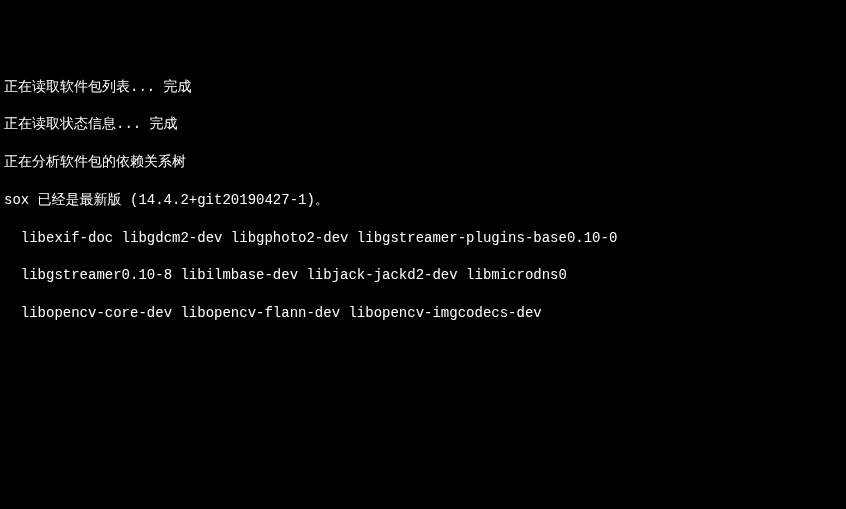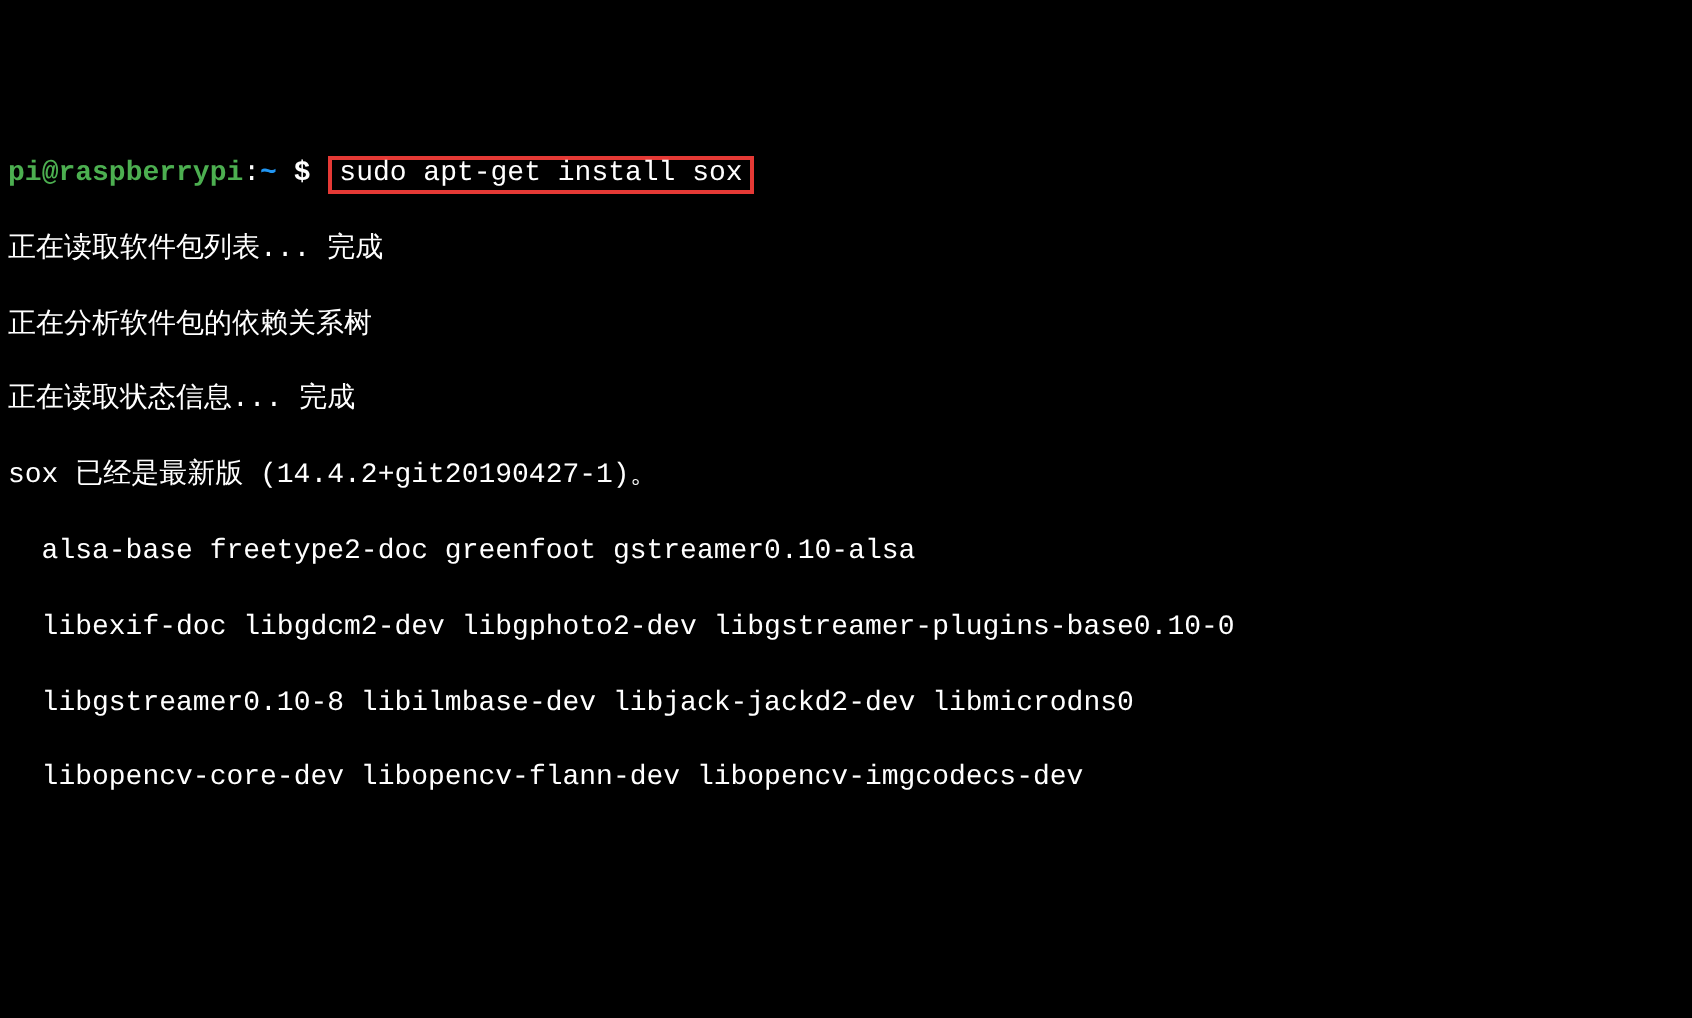--- a/index.html
+++ b/index.html
@@ -30,26 +30,24 @@
     padding: 0 4px;
     display: inline-block;
     line-height: 1.1;
   }
 </style>
 </head>
 <body>
 
 
 <div class="term">
-<div><span class="user">pi</span><span class="at">@</span><span class="host">raspberrypi</span><span class="out">:</span><span class="path">~</span><span class="dollar"> $ </span><span class="boxed"><span class="cmd">sudo apt-get install sox</span></span></div>
 <div class="out">正在读取软件包列表... 完成</div>
+<div class="out">正在读取状态信息... 完成</div>
 <div class="out">正在分析软件包的依赖关系树</div>
-<div class="out">正在读取状态信息... 完成</div>
 <div class="out">sox 已经是最新版 (14.4.2+git20190427-1)。</div>
-<div class="out">  alsa-base freetype2-doc greenfoot gstreamer0.10-alsa</div>
 <div class="out">  libexif-doc libgdcm2-dev libgphoto2-dev libgstreamer-plugins-base0.10-0</div>
 <div class="out">  libgstreamer0.10-8 libilmbase-dev libjack-jackd2-dev libmicrodns0</div>
 <div class="out">  libopencv-core-dev libopencv-flann-dev libopencv-imgcodecs-dev</div>
 
 
 
 
 
 
 

